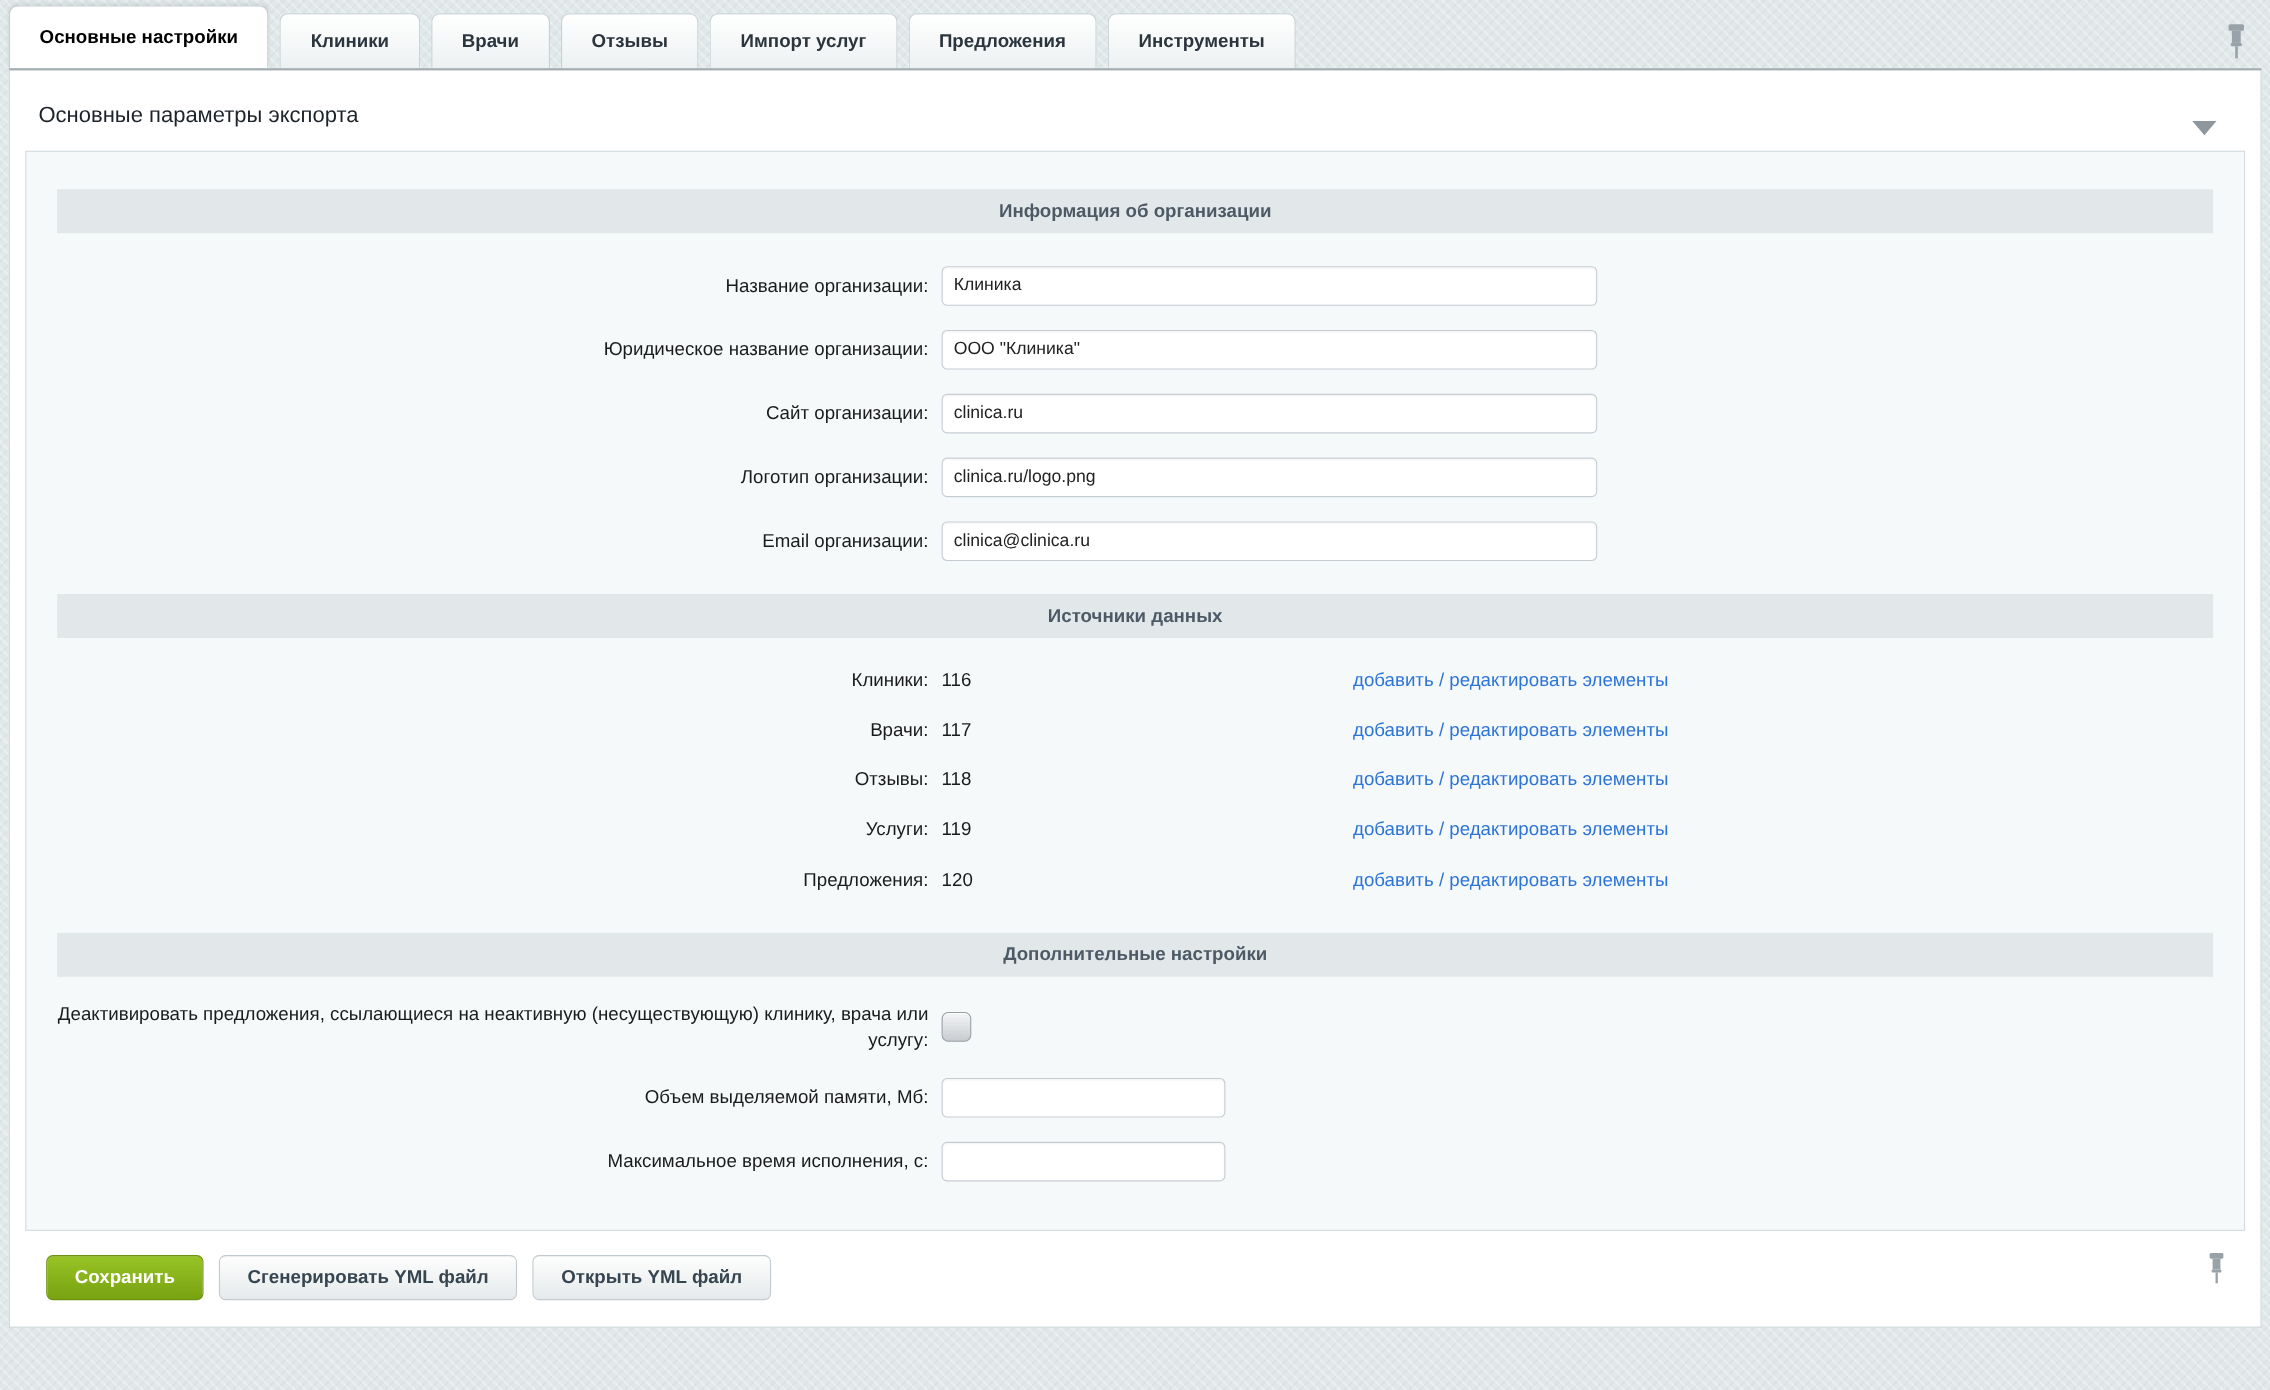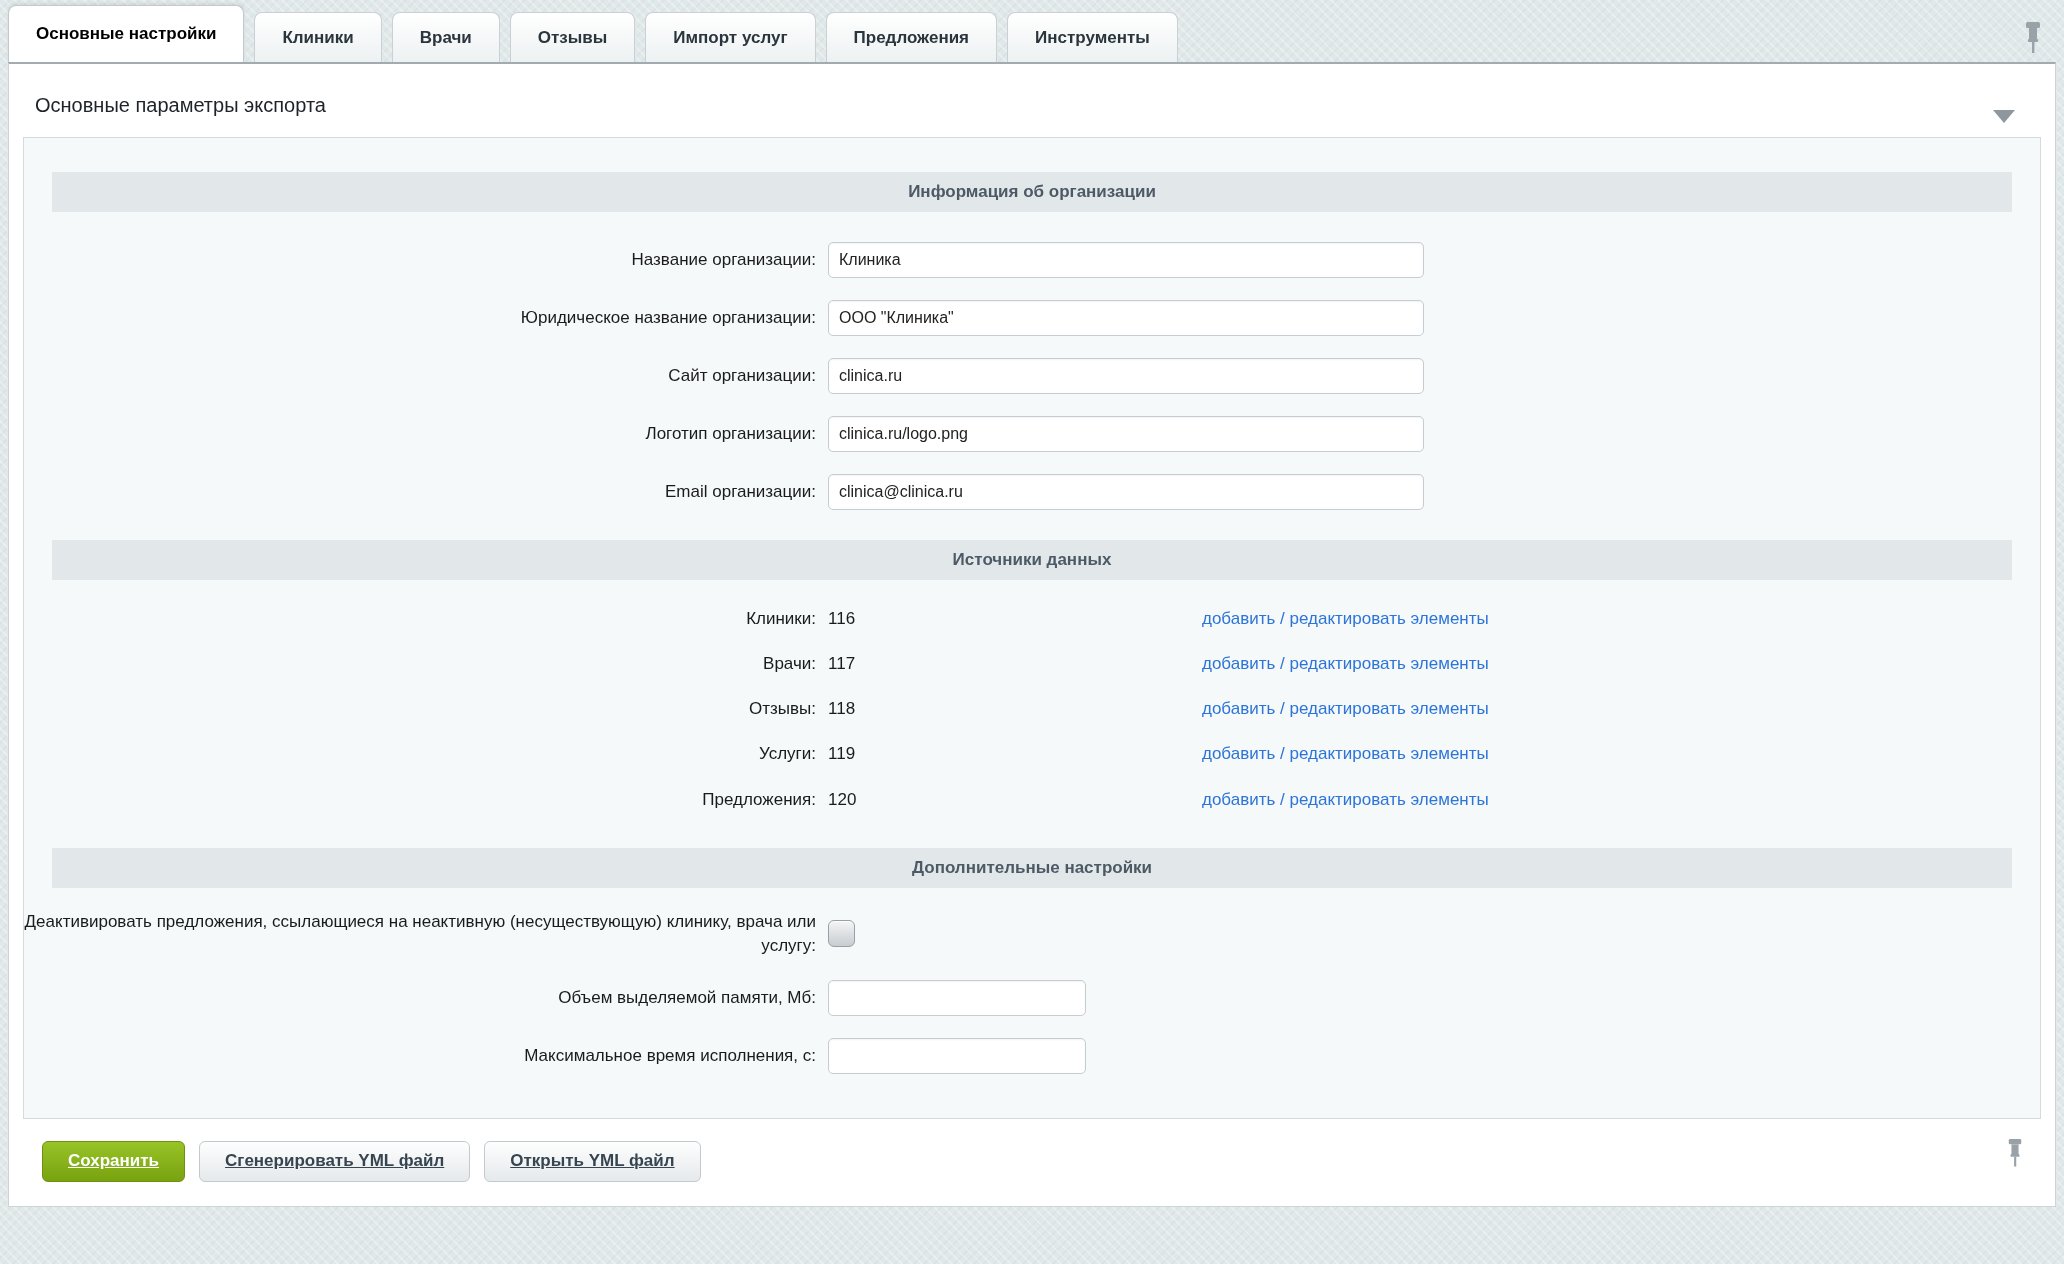--- a/index.html
+++ b/index.html
@@ -53,21 +53,21 @@
   }
   .section-title {
     margin:34px 28px 0 28px; height:40px; line-height:40px;
     text-align:center; background:#e2e8ea;
     color:#4d5a66; font-weight:bold; font-size:17px;
   }
   .form-row { display:flex; align-items:center; margin-top:22px; }
   .form-row.first { margin-top:30px; }
   .lbl {
     flex:none; width:804px; text-align:right; padding-right:12px;
-    font-size:17px; color:#1b1b1b; line-height:1.42;
+    font-size:17px; color:#1b1b1b; line-height:1.42;margin-left:28px;
   }
   .text-input {
     height:36px; width:596px; padding:0 10px;
     border:1px solid #c5cdd3; border-radius:5px;
     font-family:inherit; font-size:16px; color:#222; background:#fff;
     box-shadow:inset 0 1px 2px rgba(0,0,0,0.05);
   }
   .text-input.small { width:258px; }
   .checkbox {
     appearance:none; -webkit-appearance:none; margin:0;
@@ -80,21 +80,21 @@
   
   .src-row { display:flex; align-items:baseline; margin-top:21px; font-size:17px; }
   .src-row.first { margin-top:27px; }
   .src-val { width:374px; color:#1b1b1b; }
   .src-link { color:#2d74d8; cursor:pointer; text-decoration:none; }
 
   
   .footer { position:relative; display:flex; gap:14px; padding:22px 0 24px 33px; }
   .btn {
     height:41px; padding:0 25px; border-radius:6px; cursor:pointer;
-    font-family:inherit; font-size:17px; font-weight:bold;text-decoration:underline;
+    font-family:inherit; font-size:17px; font-weight:bold;
   }
   .btn-green { background:linear-gradient(#97c426,#79a210); border:1px solid #6d9110; color:#fff; }
   .btn-gray  { background:linear-gradient(#fefefe,#e5e9eb); border:1px solid #c3cacf; color:#374550; }
   .pin-bottom { position:absolute; right:32px; top:18px; cursor:pointer; }
 </style>
 </head>
 <body>
 
 <div class="tabbar">
   <div class="tab active">

